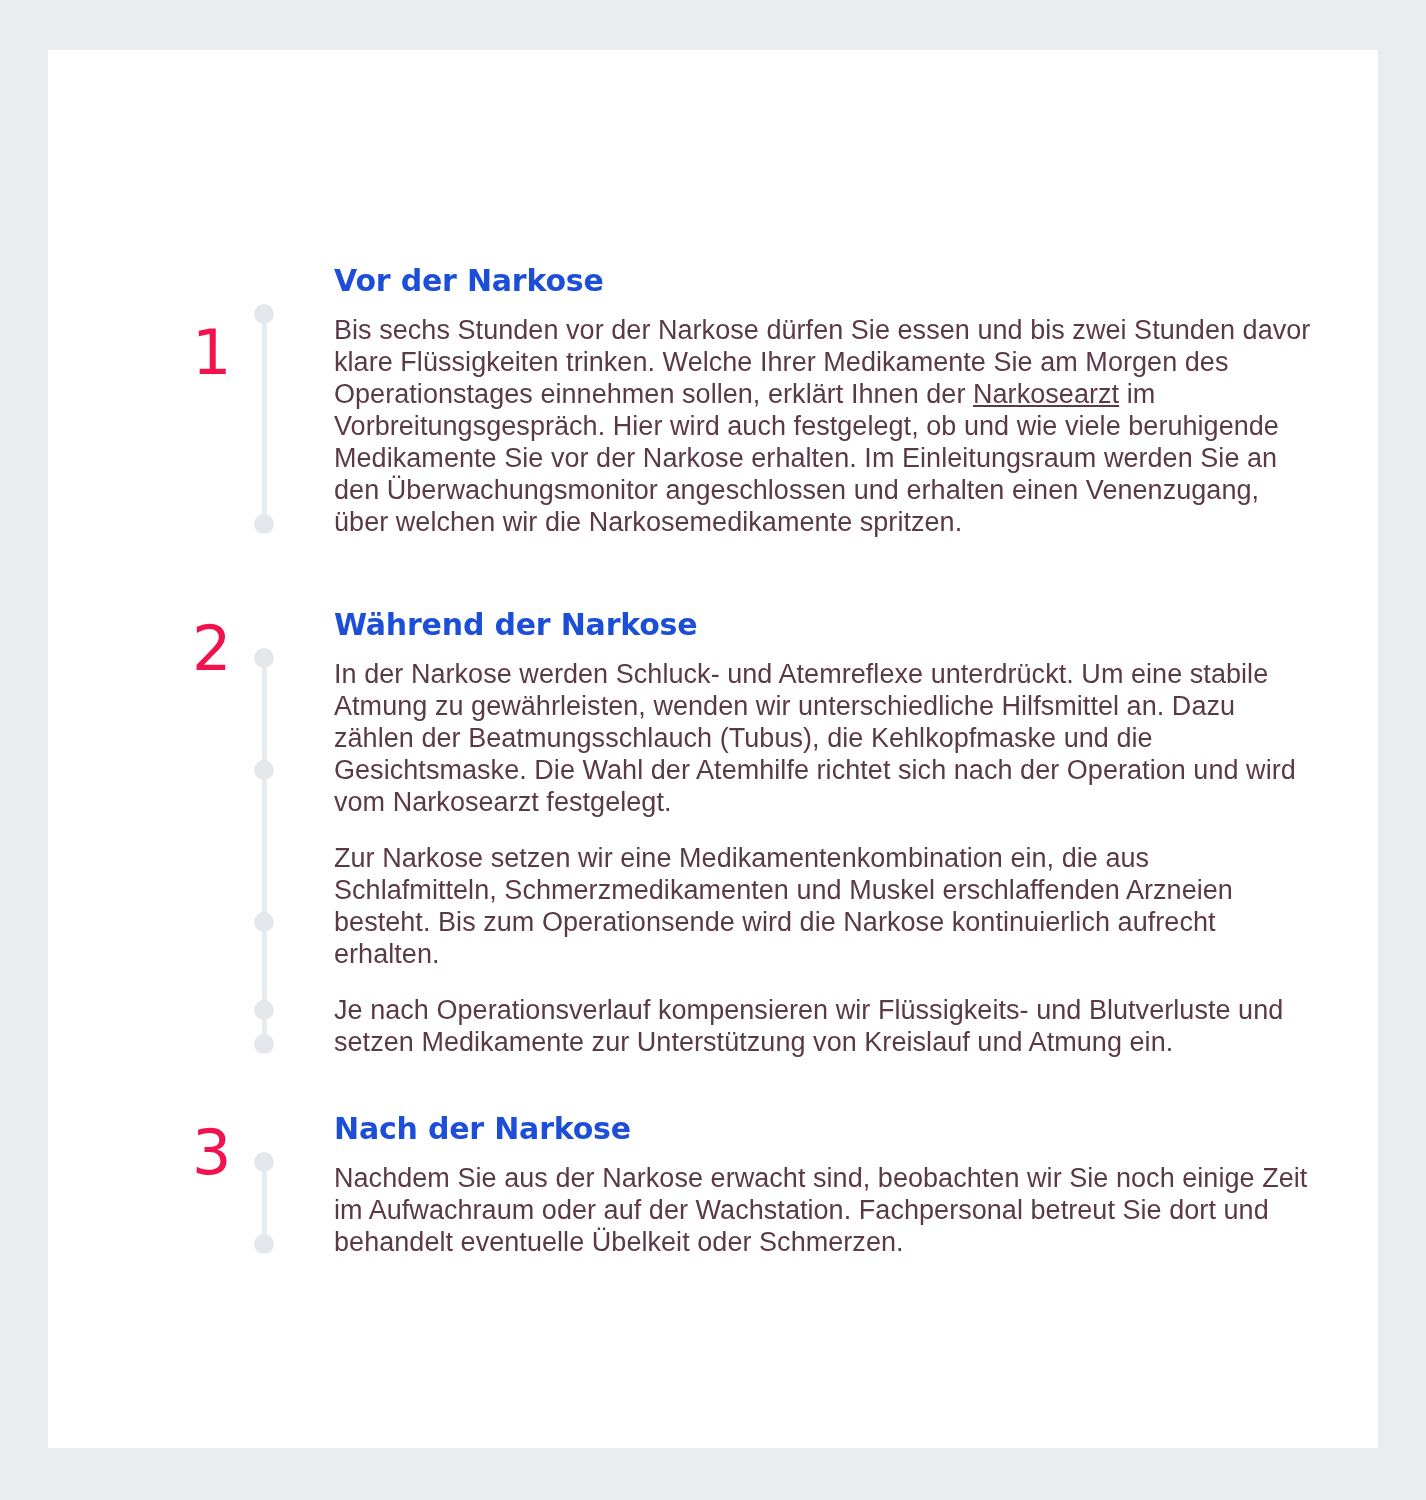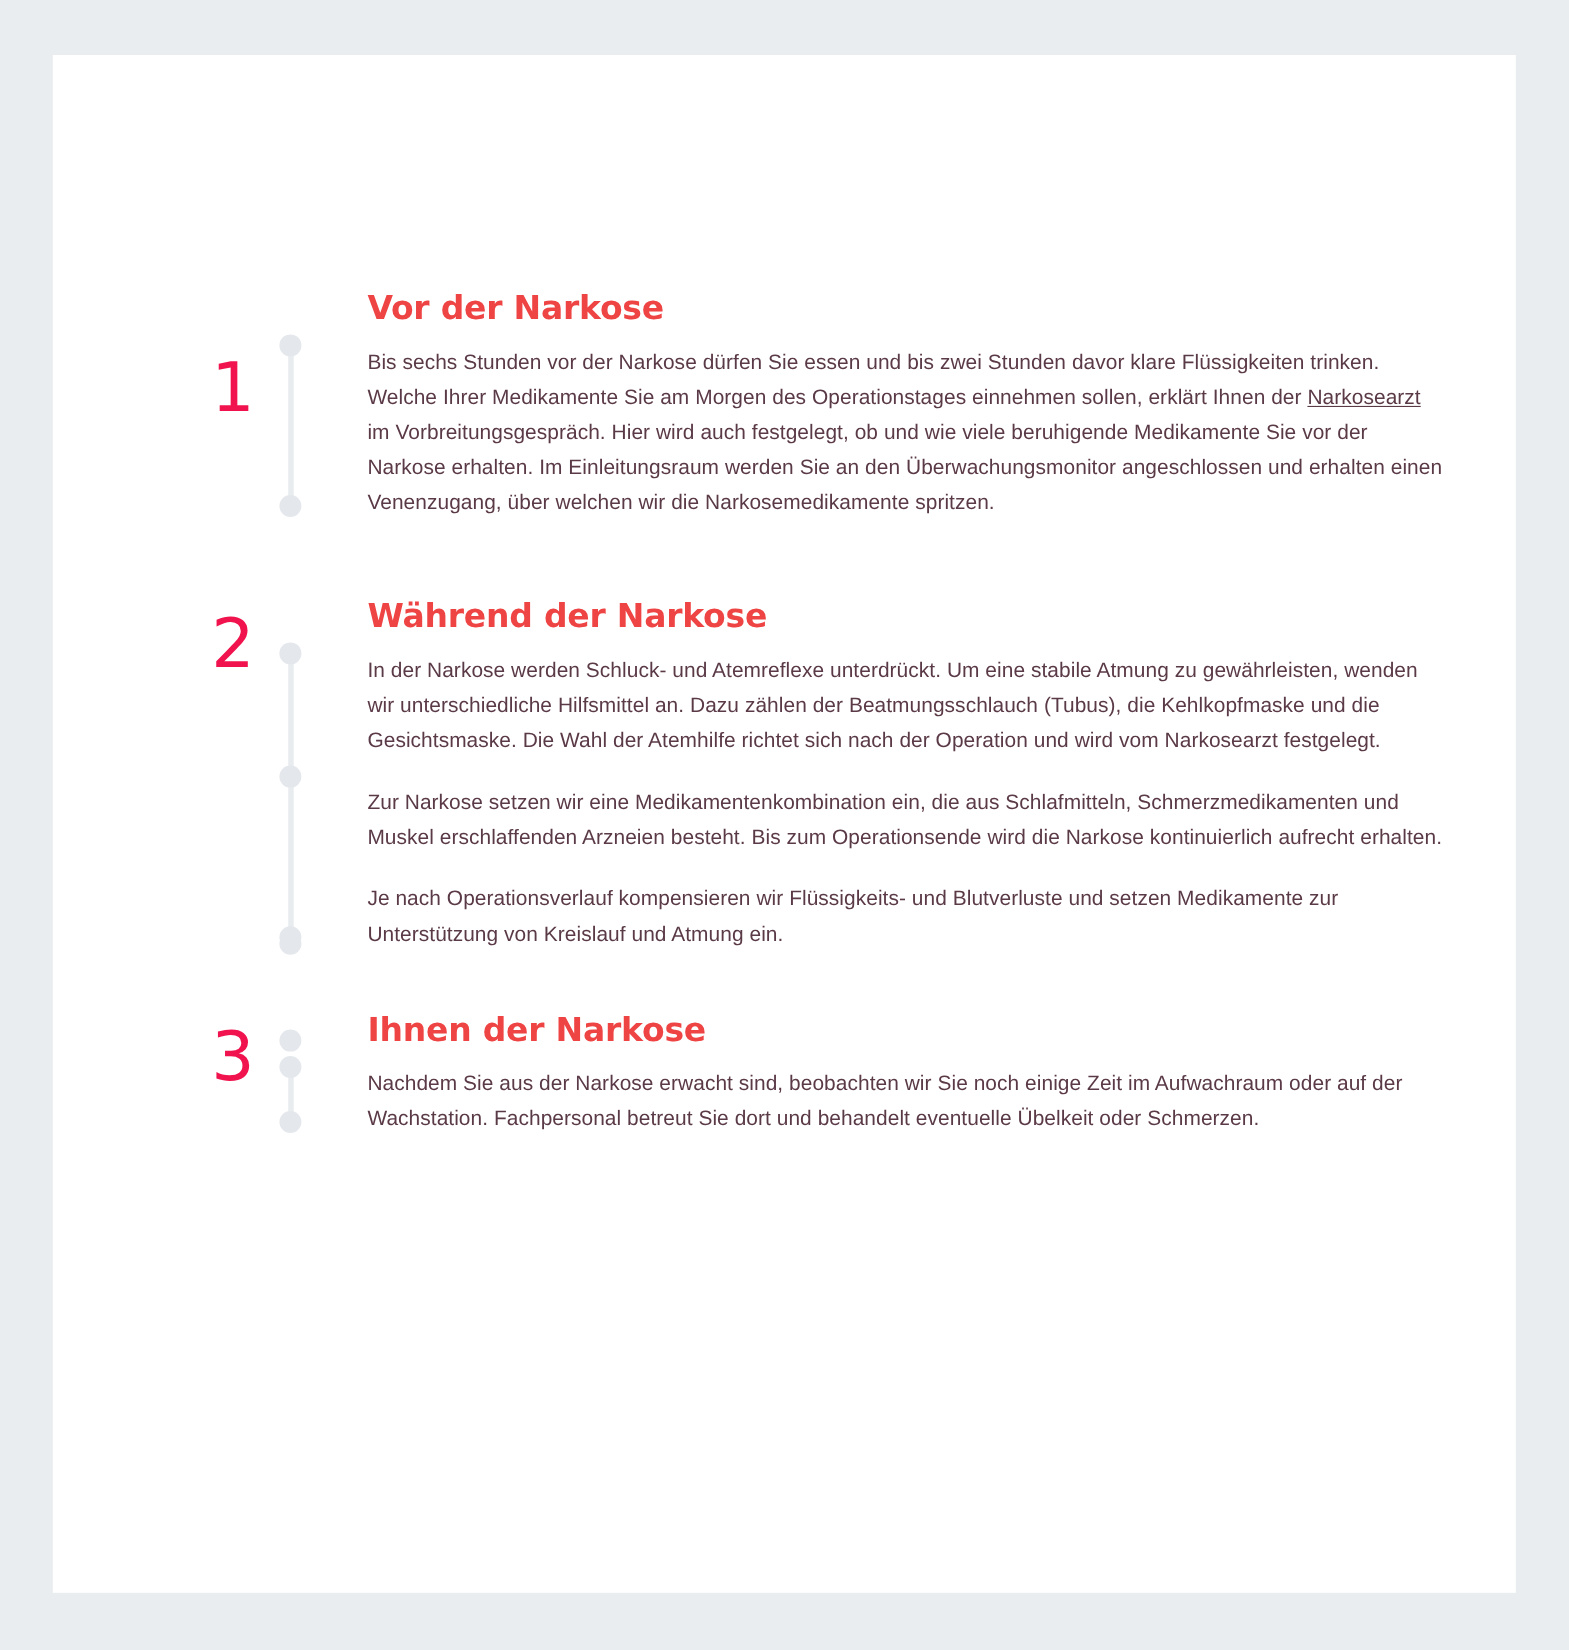--- a/index.html
+++ b/index.html
@@ -44,21 +44,21 @@
     font-family: "DejaVu Sans", sans-serif;
     font-size: 62px;
     font-weight: 400;
     line-height: 62px;
     letter-spacing: -1px;
   }
 
   .step-title {
     margin: 0;
     padding: 0 0 0 142px;
-    color: #ef4444;
+    color: #1d4ed8;
     font-family: "DejaVu Sans", sans-serif;
     font-size: 30px;
     font-weight: 700;
     line-height: 38px;
     letter-spacing: -0.2px;
   }
 
   .step-body {
     position: relative;
     padding-left: 142px;
@@ -87,21 +87,21 @@
     left: 0px;
     width: 20px;
     height: 20px;
     border-radius: 50%;
     background: #e4e8ec;
   }
 
   .para {
     margin: 0 0 24px 0;
     color: #5b3a47;
-    font-size: 19px;
+    font-size: 27px;
     line-height: 32px;
     letter-spacing: 0.05px;
   }
   .para:last-child { margin-bottom: 0; }
 
   .inline-link {
     color: #5b3a47;
     text-decoration: underline;
     text-underline-offset: 2px;
   }
@@ -150,21 +150,21 @@
           <div class="timeline-dot" style="bottom:4px"></div>
         </div>
         <p class="para">In der Narkose werden Schluck- und Atemreflexe unterdrückt. Um eine stabile Atmung zu gewährleisten, wenden wir unterschiedliche Hilfsmittel an. Dazu zählen der Beatmungsschlauch (Tubus), die Kehlkopfmaske und die Gesichtsmaske. Die Wahl der Atemhilfe richtet sich nach der Operation und wird vom Narkosearzt festgelegt.</p>
         <p class="para">Zur Narkose setzen wir eine Medikamentenkombination ein, die aus Schlafmitteln, Schmerzmedikamenten und Muskel erschlaffenden Arzneien besteht. Bis zum Operationsende wird die Narkose kontinuierlich aufrecht erhalten.</p>
         <p class="para">Je nach Operationsverlauf kompensieren wir Flüssigkeits- und Blutverluste und setzen Medikamente zur Unterstützung von Kreislauf und Atmung ein.</p>
       </div>
     </section>
 
     <section class="step" id="step-3">
       <div class="step-number">3</div>
-      <h2 class="step-title">Ihnen der Narkose</h2>
+      <h2 class="step-title">Nach der Narkose</h2>
       <div class="step-body">
         <div class="timeline">
           <div class="timeline-line"></div>
           <div class="timeline-dot" style="top:4px"></div>
           <div class="timeline-dot" style="bottom:4px"></div>
         </div>
         <p class="para">Nachdem Sie aus der Narkose erwacht sind, beobachten wir Sie noch einige Zeit im Aufwachraum oder auf der Wachstation. Fachpersonal betreut Sie dort und behandelt eventuelle Übelkeit oder Schmerzen.</p>
       </div>
     </section>
 

